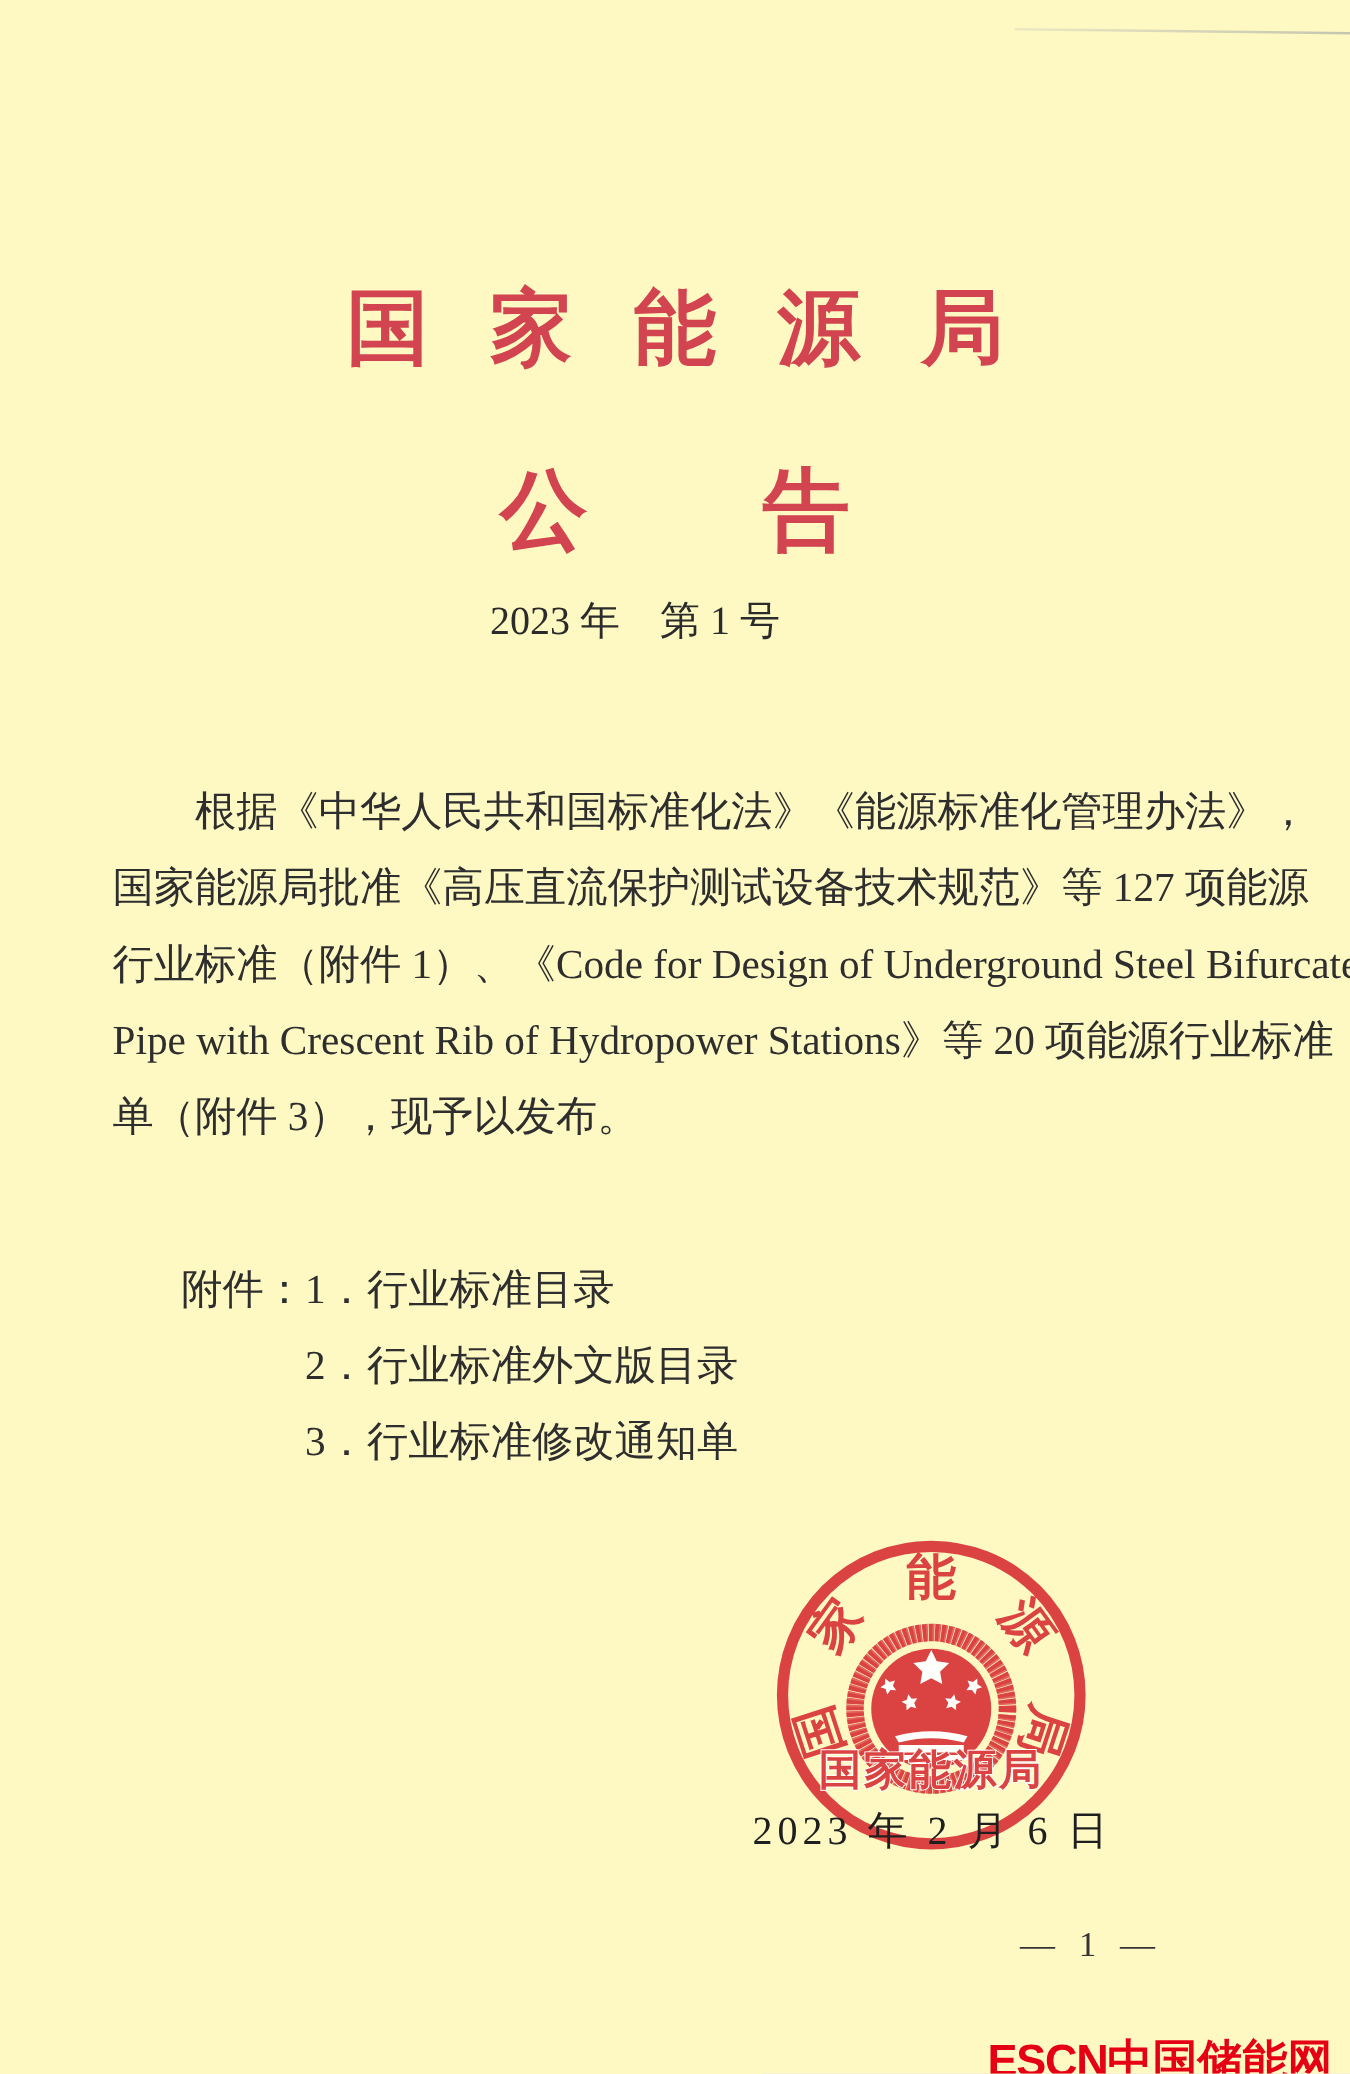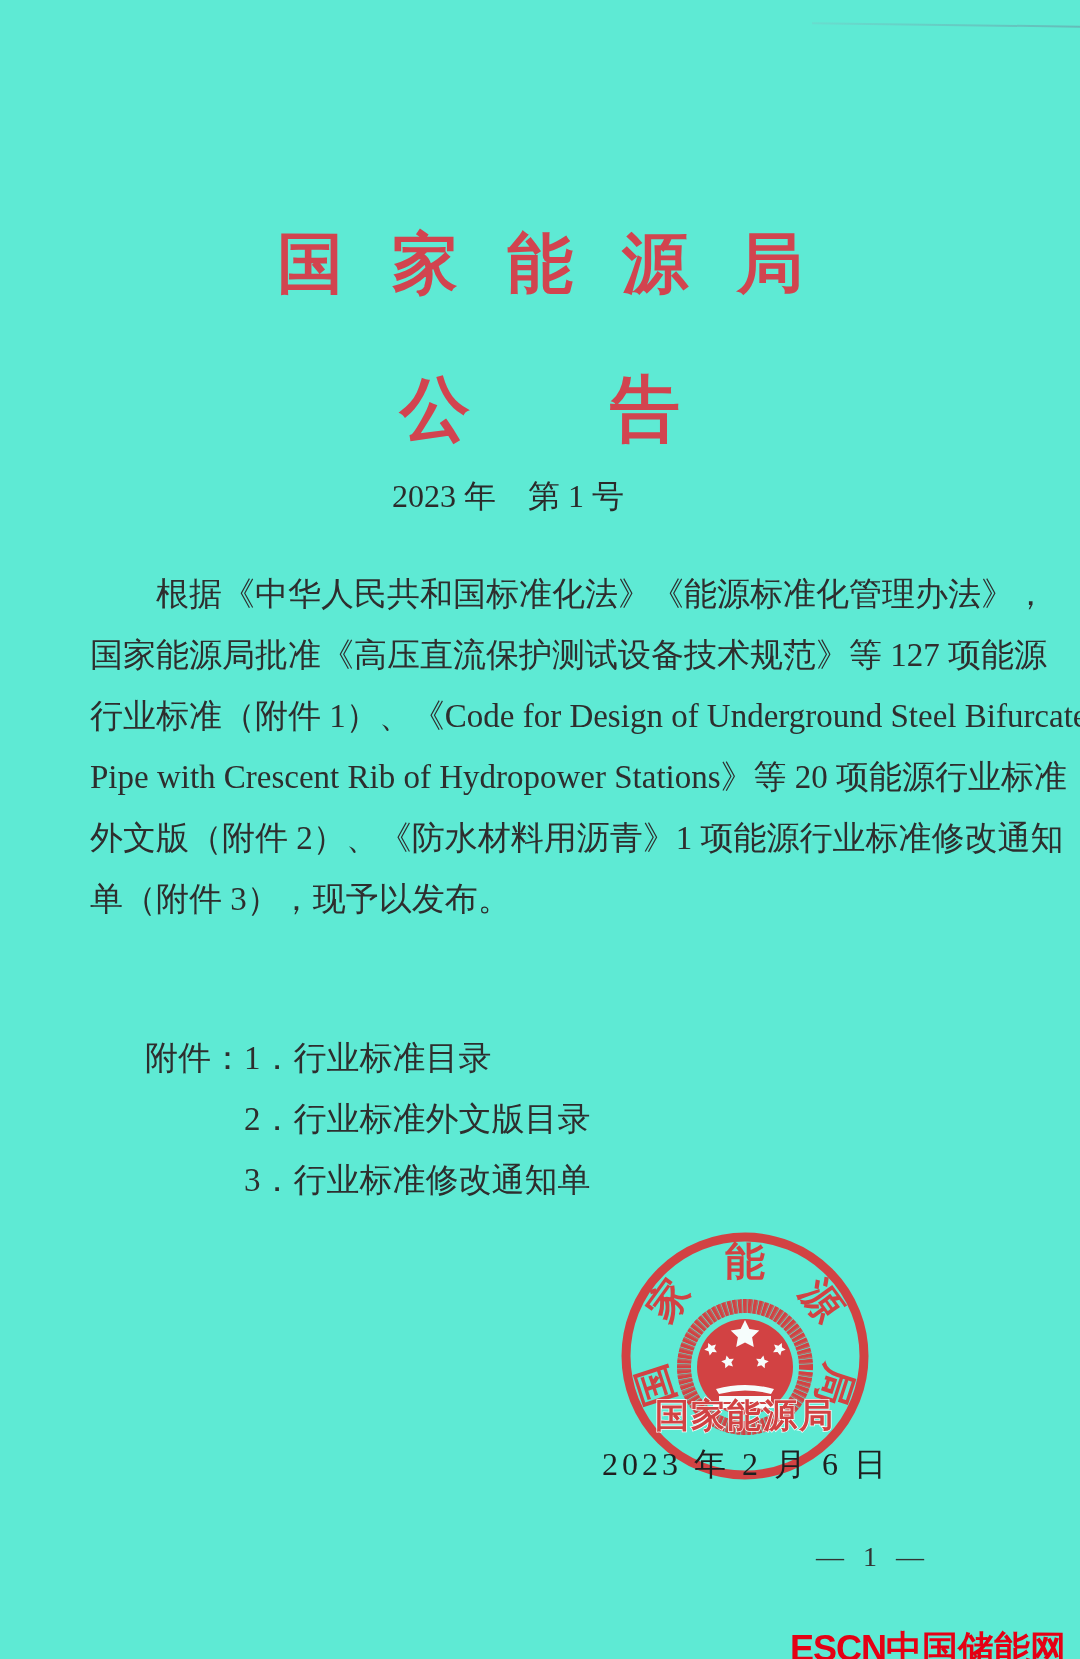--- a/index.html
+++ b/index.html
@@ -1,21 +1,21 @@
 <!DOCTYPE html>
 <html><head>
 <meta charset="utf-8">
 <style>
   * { margin:0; padding:0; box-sizing:border-box; }
   html,body { background:#e8e8e8; }
   .page {
     position:relative;
     width:1080px; height:1659px;
     margin:0 auto;
-    background:#5eead4;
+    background:#fef9c3;
     overflow:hidden;
     font-family:"Liberation Serif","DejaVu Serif",serif;
     color:#262626;
   }
   .scan-line {
     position:absolute; left:812px; top:24px; width:268px; height:2px;
     background:linear-gradient(to right, rgba(150,160,180,0.18), rgba(110,120,145,0.4));
     transform:rotate(0.7deg);
   }
   .doc-title {
@@ -34,33 +34,33 @@
     color:#d2444f;
     font-weight:bold;
   }
   .issue-no {
     position:absolute; left:0; top:474px; width:1016px;
     text-align:center;
     font-size:32px; line-height:44px;
     color:#2b2b2b;
   }
   .doc-body {
-    position:absolute; left:90px; top:564px; width:952px;
+    position:absolute; left:90px; top:620px; width:952px;
     font-size:33px; line-height:61px;
     color:#2e2e2e;
   }
   .doc-body .line {
     text-align:justify;
     text-align-last:justify;
     white-space:nowrap;
   }
   .doc-body .line.indent { text-indent:66px; }
   .doc-body .line.last { text-align-last:left; white-space:normal; }
   .attachments {
-    position:absolute; left:145px; top:1028px; width:800px;
+    position:absolute; left:145px; top:1002px; width:800px;
     font-size:33px; line-height:61px;
     color:#2e2e2e;
   }
   .attachments .att-row { display:flex; }
   .attachments .att-label { flex:0 0 99px; }
   .attachments .att-items { flex:1; }
   .seal {
     position:absolute; left:612px; top:1223px; width:266px; height:266px;
     opacity:0.95;
   }
@@ -106,21 +106,20 @@
 
   <div class="doc-subtitle">公告</div>
 
   <div class="issue-no">2023 年　第 1 号</div>
 
   <div class="doc-body">
     <div class="line indent">根据《中华人民共和国标准化法》《能源标准化管理办法》，</div>
     <div class="line">国家能源局批准《高压直流保护测试设备技术规范》等 127 项能源</div>
     <div class="line">行业标准（附件 1）、《Code for Design of Underground Steel Bifurcated</div>
     <div class="line">Pipe with Crescent Rib of Hydropower Stations》等 20 项能源行业标准</div>
-    <div class="line">外文版（附件 2）、《防水材料用沥青》1 项能源行业标准修改通知</div>
     <div class="line last">单（附件 3），现予以发布。</div>
   </div>
 
   <div class="attachments">
     <div class="att-row">
       <span class="att-label">附件：</span>
       <span class="att-items">1．行业标准目录</span>
     </div>
     <div class="att-row">
       <span class="att-label"></span>

